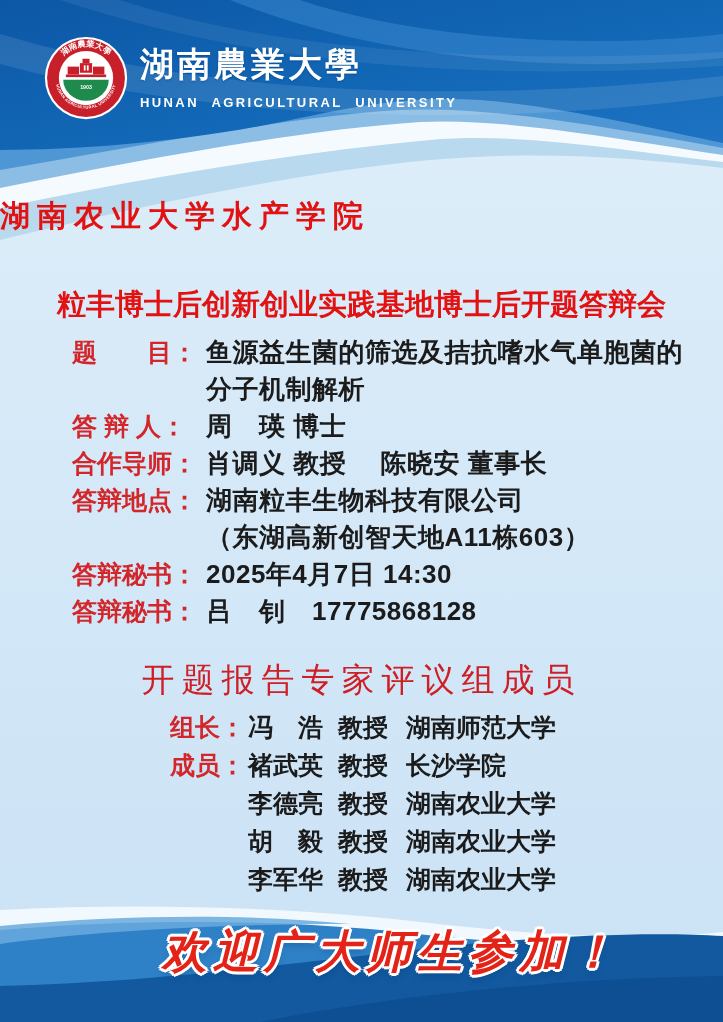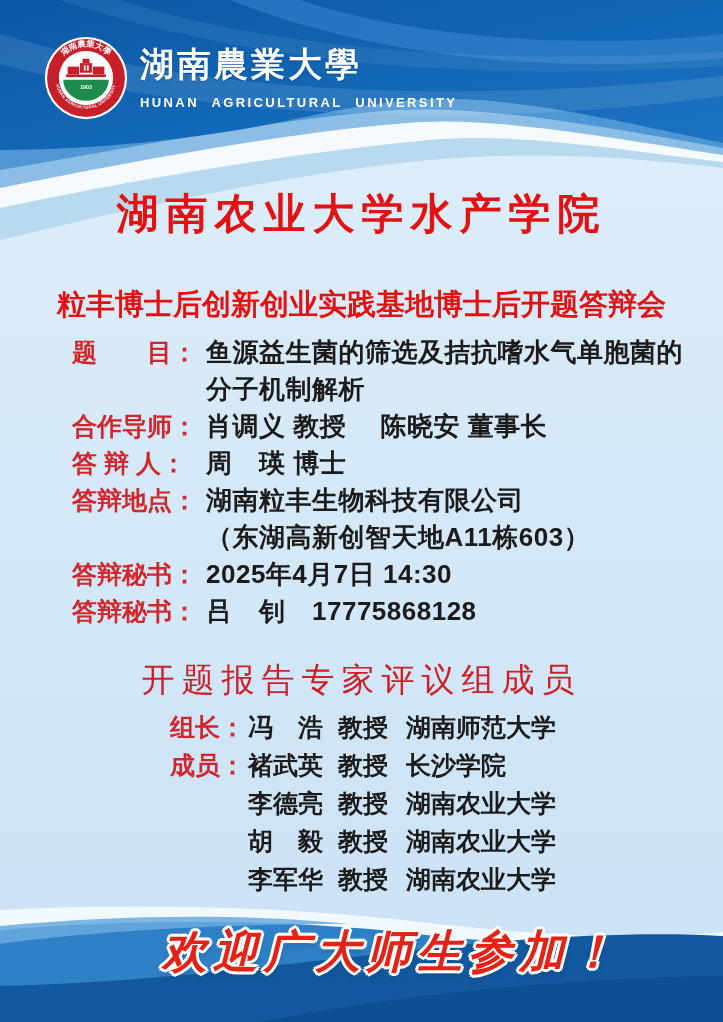--- a/index.html
+++ b/index.html
@@ -28,22 +28,22 @@
     font-family:var(--serif);font-weight:700;font-size:34px;letter-spacing:3px;
     white-space:nowrap;text-shadow:0 1px 2px rgba(0,40,90,.35);
   }
   .uni-en{
     margin-top:7px;font-weight:700;font-size:13px;letter-spacing:2.4px;word-spacing:7px;
     white-space:nowrap;
   }
 
   
   .title-main{
-    position:absolute;top:186px;left:0;width:100%;text-align:center;
-    color:var(--title-red);font-weight:900;font-size:42px;letter-spacing:7px;white-space:nowrap;
+    position:absolute;top:196px;left:0;width:100%;
+    color:var(--title-red);font-weight:900;font-size:30px;letter-spacing:7px;white-space:nowrap;
   }
   .title-sub{
     position:absolute;top:248px;left:0;width:100%;text-align:center;
     color:var(--title-red);font-weight:900;font-size:29px;letter-spacing:0px;white-space:nowrap;margin-top:37px;
   }
 
   
   .details{position:absolute;left:72px;top:334px;width:600px;}
   .drow{display:flex;align-items:flex-start;}
   .dlabel{
@@ -163,30 +163,30 @@
 
       <div class="drow">
         <span class="dlabel">题　　目：</span>
         <div class="dvals">
           <div class="dline">鱼源益生菌的筛选及拮抗嗜水气单胞菌的</div>
           <div class="dline">分子机制解析</div>
         </div>
       </div>
 
       <div class="drow">
+        <span class="dlabel">答 辩 人：</span>
+        <div class="dvals">
+          <div class="dline">周　瑛  博士</div>
+        </div>
+      </div>
+
+      <div class="drow">
         <span class="dlabel">合作导师：</span>
         <div class="dvals">
           <div class="dline">肖调义  教授　 陈晓安  董事长</div>
-        </div>
-      </div>
-
-      <div class="drow">
-        <span class="dlabel">答 辩 人：</span>
-        <div class="dvals">
-          <div class="dline">周　瑛  博士</div>
         </div>
       </div>
 
       <div class="drow">
         <span class="dlabel">答辩地点：</span>
         <div class="dvals">
           <div class="dline">湖南粒丰生物科技有限公司</div>
           <div class="dline">（东湖高新创智天地A11栋603）</div>
         </div>
       </div>

